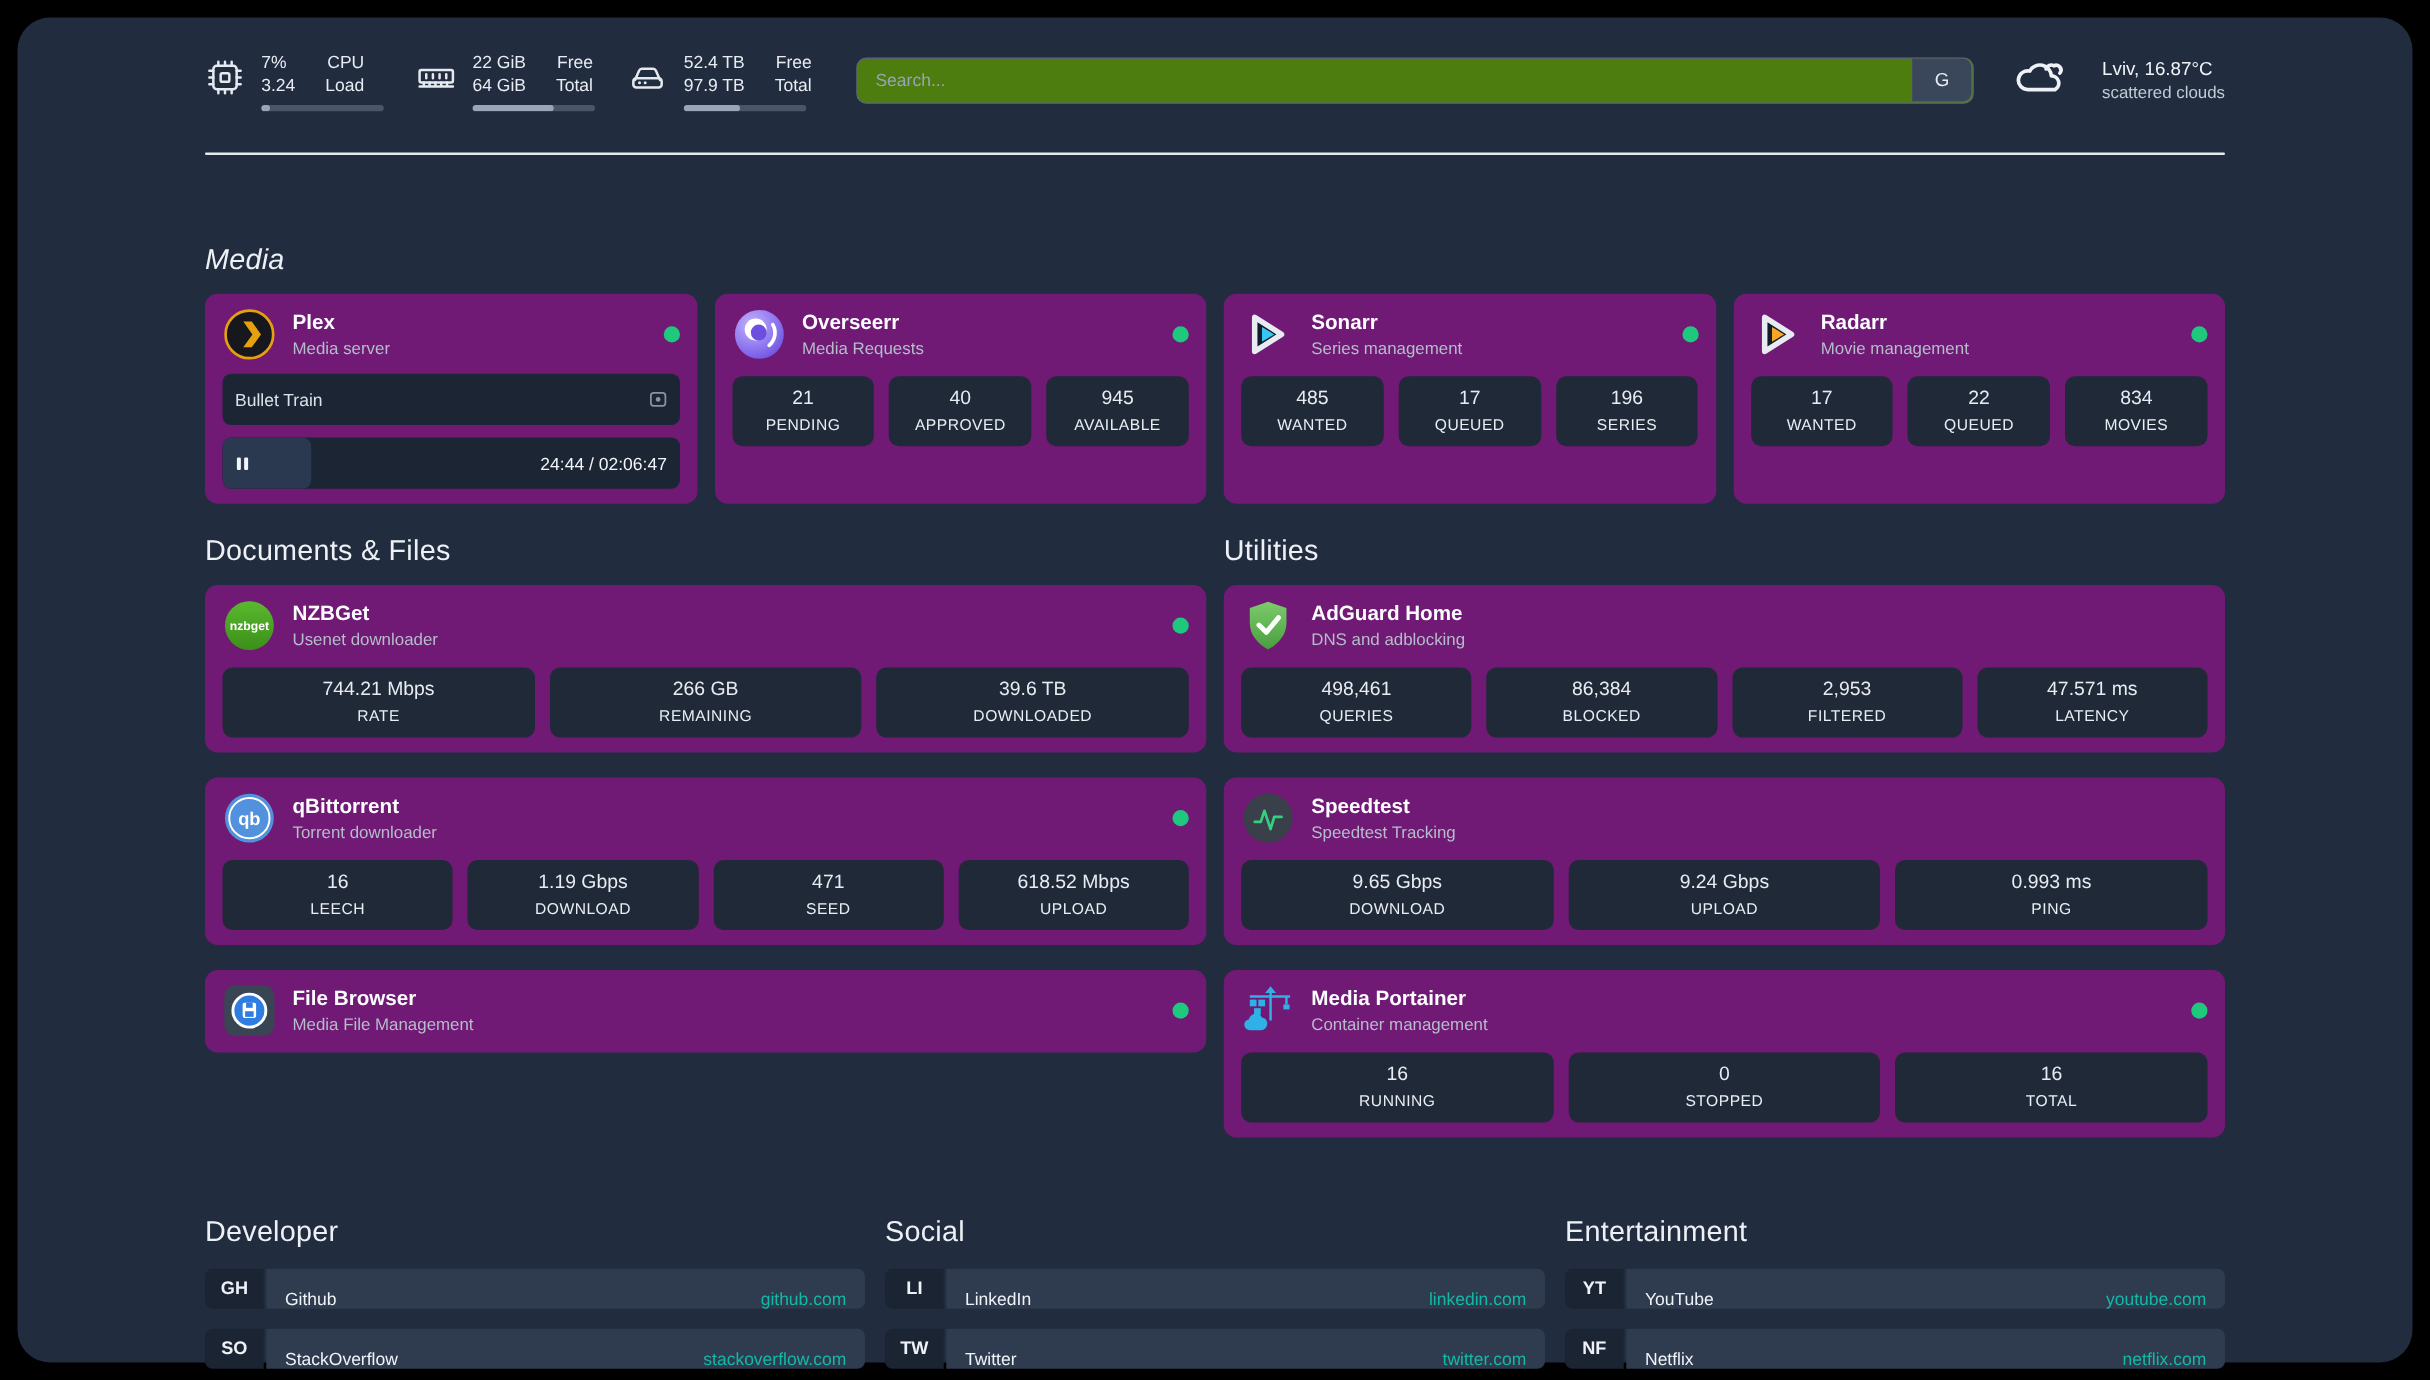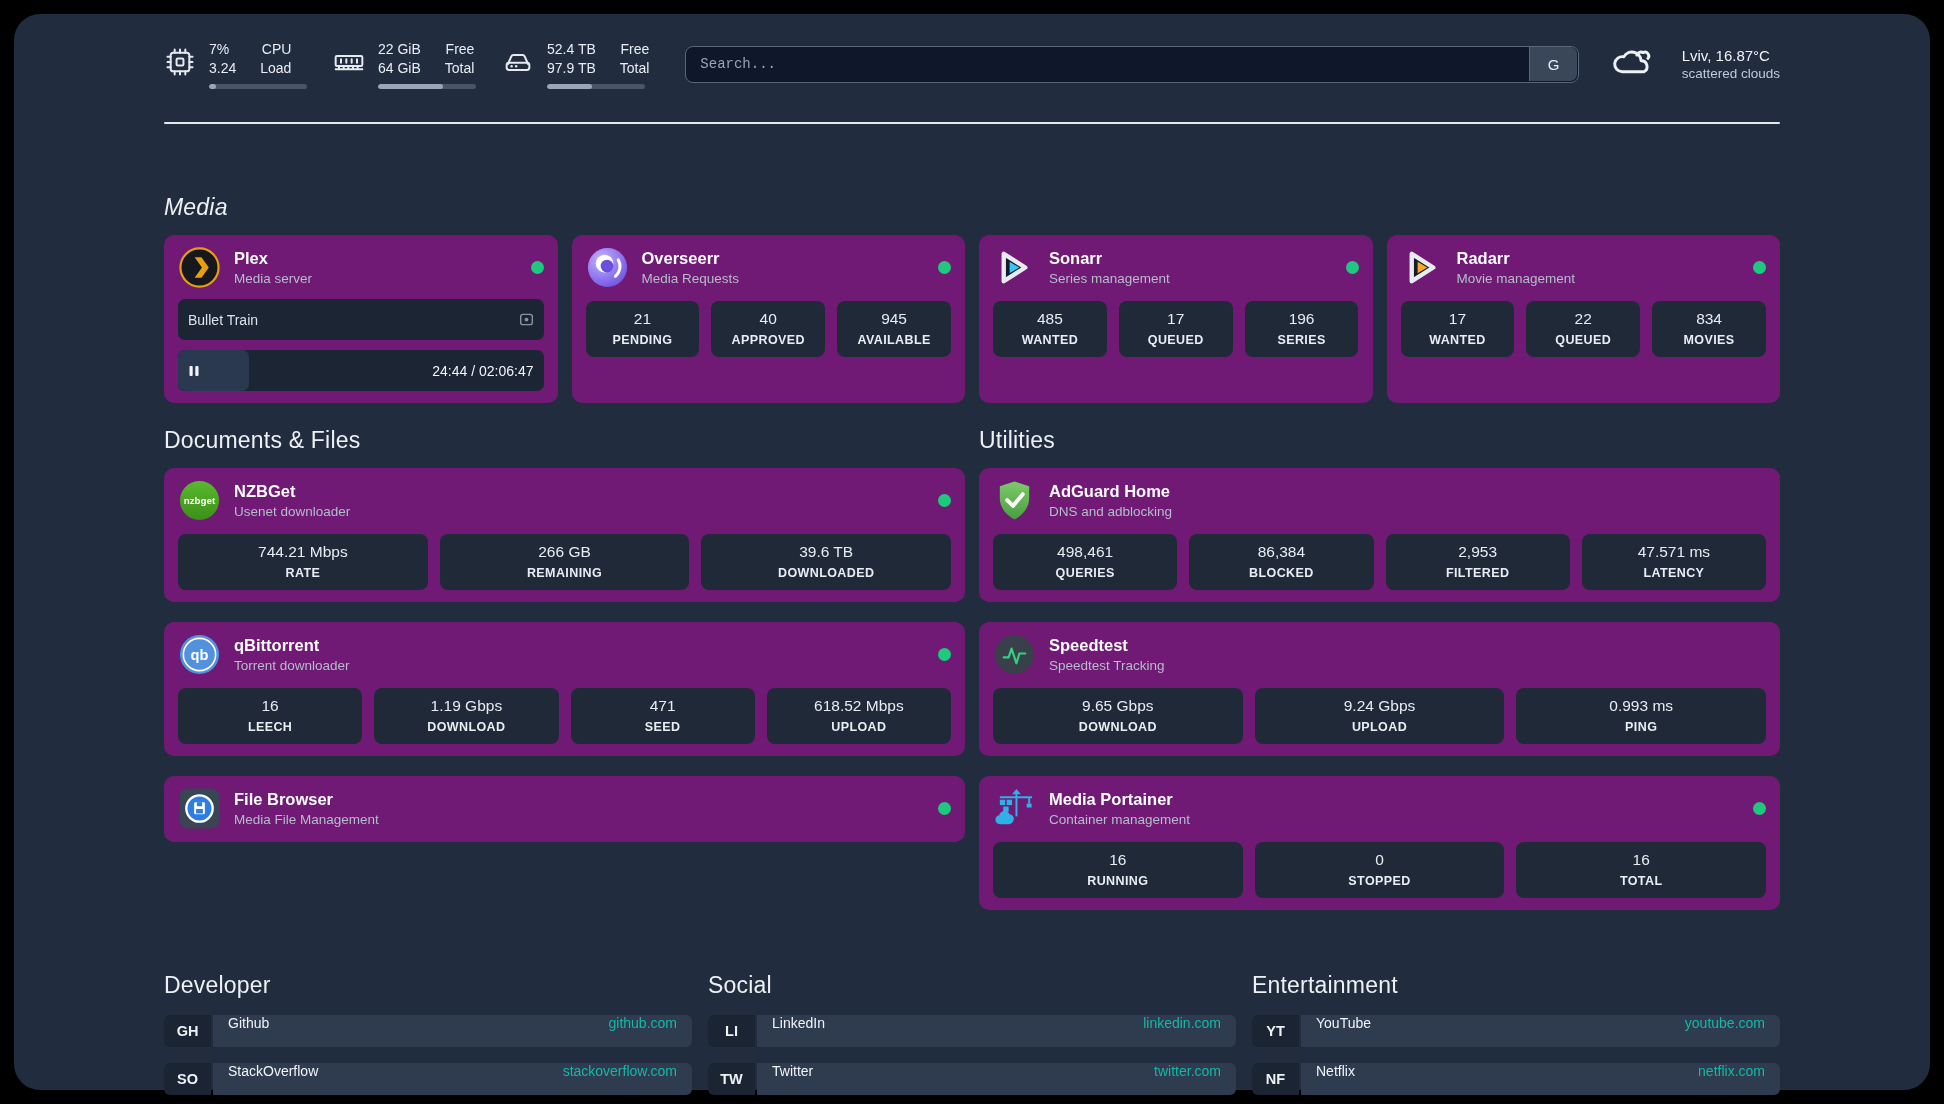--- a/index.html
+++ b/index.html
@@ -23,22 +23,22 @@
   .hw-icon svg { width:32px; height:32px; display:block; }
   .hw-body { display:flex; flex-direction:column; }
   .hw-text { display:flex; gap:24px; }
   .hw-values div, .hw-labels div { font-size:14px; line-height:19px; color:#e9edf3; }
   .hw-labels { text-align:right; }
   .hw-bar { width:98px; height:5px; border-radius:3px; background:#4a5569; margin-top:6px; overflow:hidden; }
   .hw-bar-fill { height:100%; background:#9aa5b8; border-radius:3px; min-width:6px; }
 
   .searchbar { flex:1; margin:0 30px 0 36px; position:relative; }
   .search-input {
-    width:100%; height:37px; background:#0f172a; border:1.5px solid #5b667c;
-    border-radius:8px; color:#eef1f6; font-size:14px; font-family:Liberation Mono, monospace;
+    width:100%; height:37px; background:#4d7c0f; border:1.5px solid #5b667c;
+    border-radius:8px; color:#eef1f6; font-size:14px; font-family:Liberation Sans, sans-serif;
     padding:0 64px 0 14px; outline:none;
   }
   .search-input::placeholder { color:#9aa4b4; }
   .search-engine {
     position:absolute; top:1.5px; right:1.5px; bottom:1.5px; width:48px;
     background:#3a4659; border-left:1.5px solid #5b667c;
     border-radius:0 6.5px 6.5px 0; display:flex; align-items:center; justify-content:center;
     font-size:15px; color:#e9edf3; cursor:pointer;
   }
   .weather { display:flex; align-items:center; gap:29px; }
@@ -58,21 +58,21 @@
   .app-icon { width:43px; height:43px; flex:none; }
   .app-icon svg { width:43px; height:43px; display:block; }
   .card-titles { min-width:0; }
   .card-title { font-size:16.5px; font-weight:600; color:#fbfcfe; line-height:21px; }
   .card-sub { font-size:13.5px; color:#b4bdc9; line-height:18px; margin-top:1px; }
   .status-dot { width:13px; height:13px; border-radius:50%; background:#1ec97e; margin-left:auto; flex:none; }
 
   .stats-row { display:flex; gap:12px; margin-top:12px; }
   .stat-tile { flex:1; background:#1f2938; border-radius:8px; text-align:center; padding:8px 4px 10px 4px; }
   .stat-value { font-size:15.5px; color:#e8ecf2; line-height:20px; }
-  .stat-label { font-size:12.5px; font-weight:700; color:#e9eef4; letter-spacing:.4px; margin-top:4px; }
+  .stat-label { font-size:12.5px; font-weight:400; color:#e9eef4; letter-spacing:.4px; margin-top:4px; }
 
   
   .plex-row {
     background:#1b2534; border-radius:7px; height:41px; margin-top:10px;
     display:flex; align-items:center; padding:0 10px; font-size:14px; color:#dce2ea;
   }
   .plex-row .row-icon { margin-left:auto; display:flex; }
   .plex-progress { position:relative; padding:0; overflow:hidden;gap:27px; }
   .plex-elapsed { position:absolute; left:0; top:0; bottom:0; background:#2a3850; border-radius:7px; }
   .plex-pause { position:relative; z-index:1; margin-left:10px; display:flex; cursor:pointer; }
@@ -86,21 +86,21 @@
   .links-grid { display:grid; grid-template-columns:1fr 1fr 1fr; gap:16px; margin-top:62px; }
   .links-list { display:flex; flex-direction:column; gap:16px; margin-top:16px; }
   .link-item { display:flex; height:32px; cursor:pointer; }
   .link-abbr {
     width:47px; flex:none; background:#1b2433; border-radius:6px 0 0 6px;
     display:flex; align-items:center; justify-content:center;
     font-size:14.5px; font-weight:700; color:#eef2f7;
   }
   .link-main {
     flex:1; background:#2f3b4e; border-radius:0 6px 6px 0; margin-left:2px;
-    display:flex; align-items:flex-start; justify-content:space-between; padding:0 15px;
+    display:flex; align-items:flex-end; justify-content:space-between; padding:0 15px;
   }
   .link-name { font-size:14px; color:#f0f3f8; }
   .link-url { font-size:14px; color:#14b8a6; }
 </style>
 </head>
 <body>
 
 <svg width="0" height="0" style="position:absolute">
   <defs>
     <radialGradient id="ovsGrad" cx="35%" cy="30%" r="80%">

